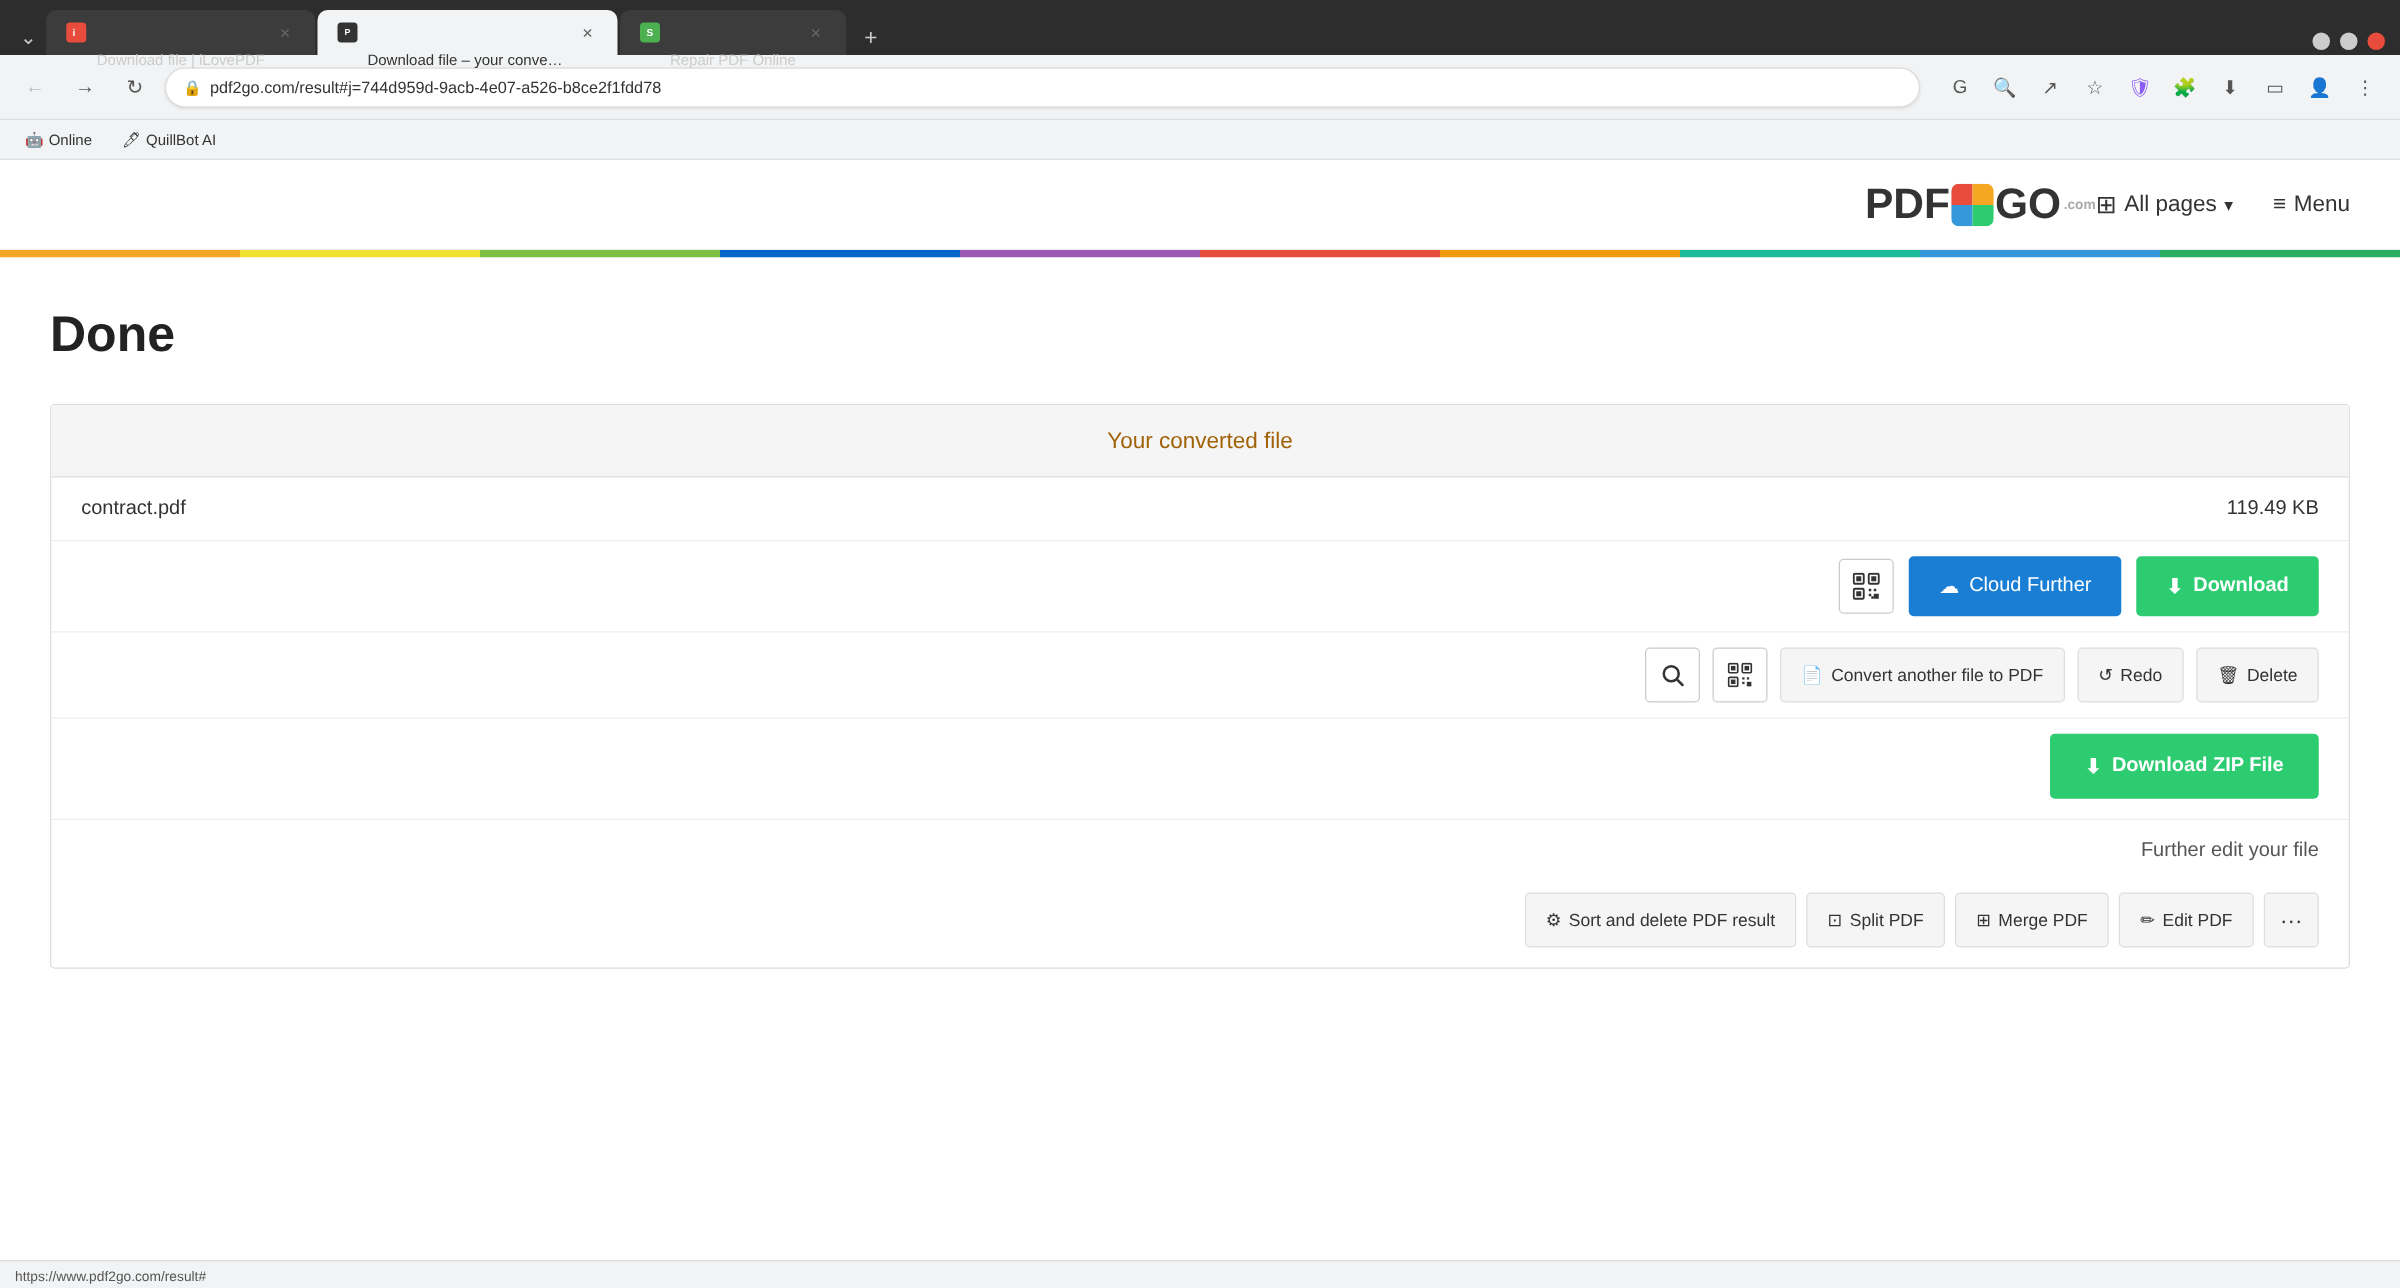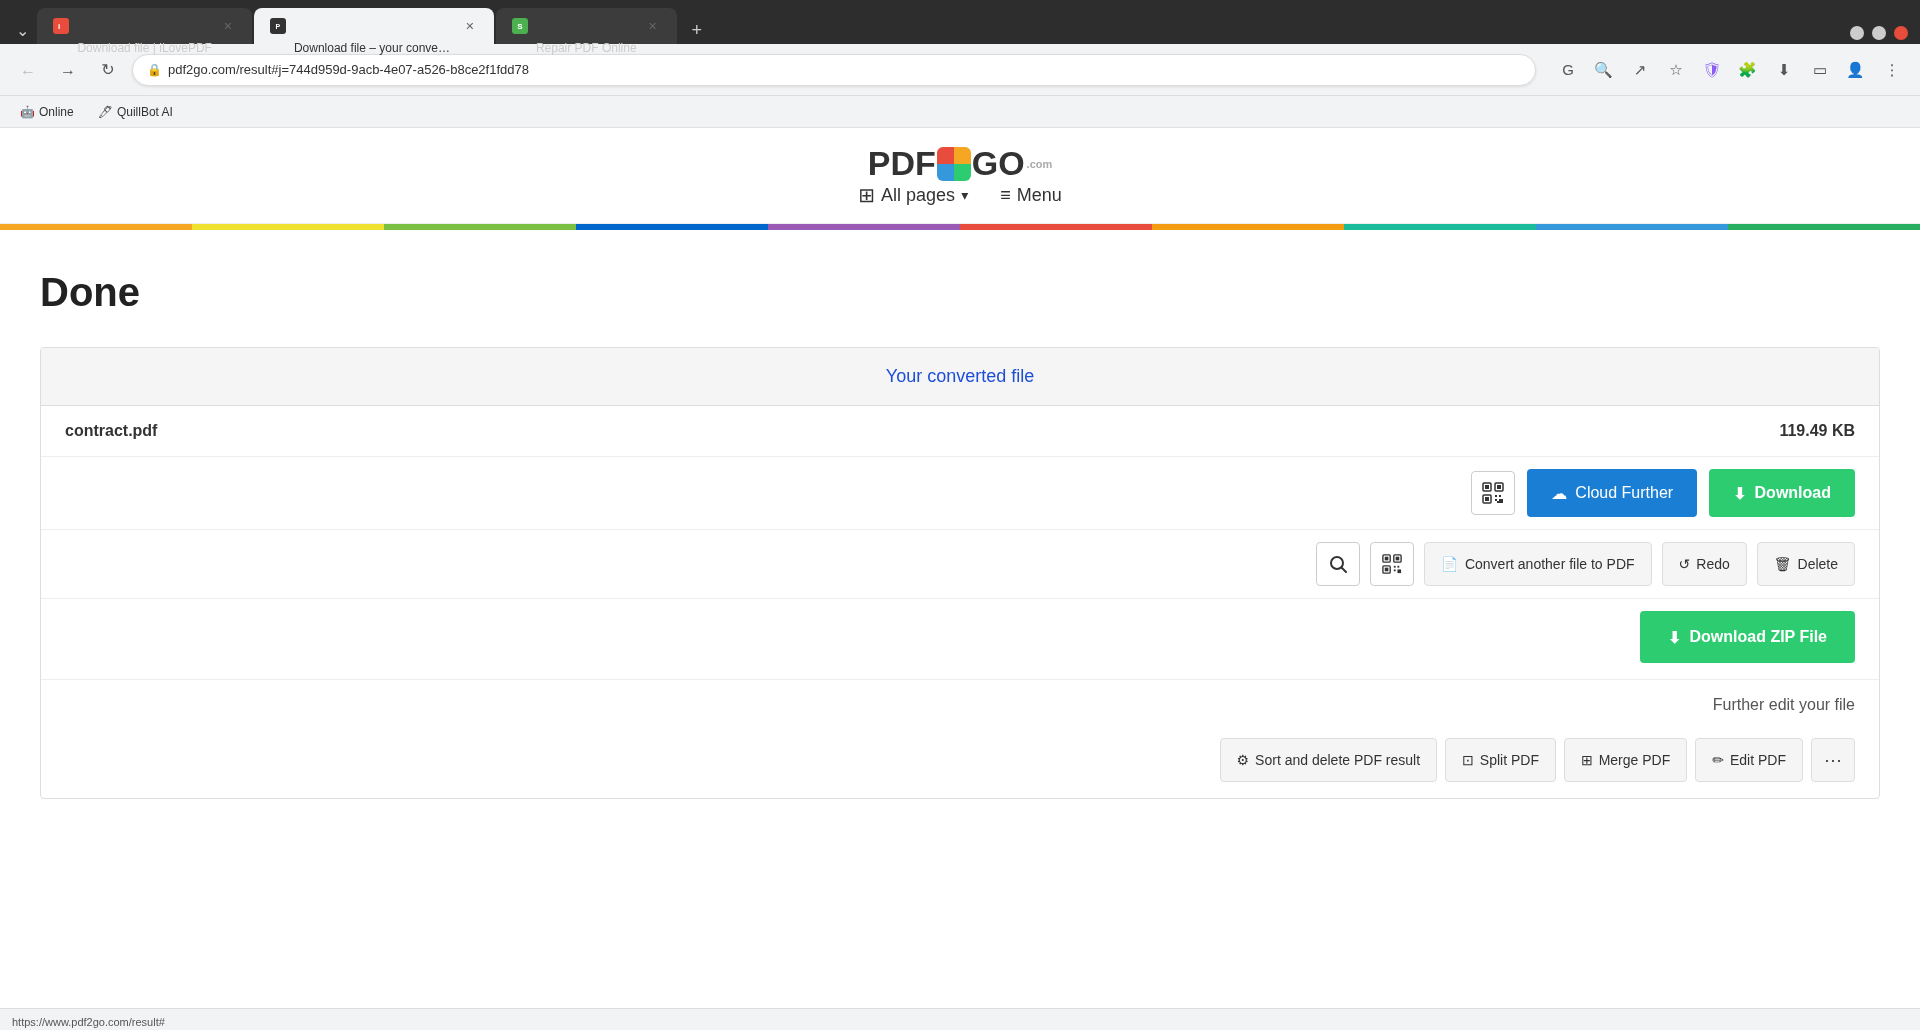--- a/index.html
+++ b/index.html
@@ -21,37 +21,37 @@
     .toolbar-icons { display: flex; align-items: center; gap: 4px; margin-left: 8px; }
     .toolbar-icon { width: 32px; height: 32px; display: flex; align-items: center; justify-content: center; border-radius: 50%; cursor: pointer; color: #555; font-size: 15px; }
 
     .bookmarks-bar { background: #f1f3f4; padding: 4px 12px; border-bottom: 1px solid #e0e0e0; display: flex; align-items: center; gap: 8px; height: 32px; }
     .bookmark-item { display: flex; align-items: center; gap: 4px; padding: 2px 8px; border-radius: 4px; cursor: pointer; font-size: 12px; color: #333; }
 
     
     .rainbow-bar { height: 6px; background: linear-gradient(to right, #f5a623, #f5a623 10%, #f0e030 10%, #f0e030 20%, #7bc043 20%, #7bc043 30%, #0066cc 30%, #0066cc 40%, #9b59b6 40%, #9b59b6 50%, #e74c3c 50%, #e74c3c 60%, #f39c12 60%, #f39c12 70%, #1abc9c 70%, #1abc9c 80%, #3498db 80%, #3498db 90%, #27ae60 90%, #27ae60 100%); }
 
     
-    .site-header { display: flex; align-items: center; justify-content: flex-end; padding: 16px 40px; border-bottom: 1px solid #eee; background: #fff; flex-direction: column; }
+    .site-header { display: flex; align-items: center; justify-content: flex-end; padding: 16px 40px; border-bottom: 1px solid #eee; background: #fff; }
 
     .header-nav { display: flex; align-items: center; gap: 16px; }
     .all-tools-btn { display: flex; align-items: center; gap: 6px; font-size: 18px; color: #333; cursor: pointer; font-weight: 500; }
     .grid-icon { font-size: 20px; }
     .chevron-icon { font-size: 14px; }
     .menu-btn { display: flex; align-items: center; gap: 6px; font-size: 18px; color: #333; cursor: pointer; font-weight: 500; margin-left: 16px; }
     .hamburger-icon { font-size: 18px; }
 
     
     .main-content { padding: 40px 40px 20px 40px; background: #fff; }
     .page-title { font-size: 40px; font-weight: 700; color: #222; margin-bottom: 32px; }
 
     
     .result-card { border: 1px solid #ddd; border-radius: 4px; overflow: hidden; margin-bottom: 20px; }
-    .result-header { background: #f5f5f5; padding: 18px 24px; text-align: center; font-size: 18px; font-weight: 500; color: #1d4ed8; border-bottom: 1px solid #ddd; }
-    .file-row { display: flex; align-items: center; justify-content: space-between; padding: 16px 24px; border-bottom: 1px solid #eee; font-weight: bold; }
+    .result-header { background: #f5f5f5; padding: 18px 24px; text-align: center; font-size: 18px; font-weight: 500; color: #a16207; border-bottom: 1px solid #ddd; }
+    .file-row { display: flex; align-items: center; justify-content: space-between; padding: 16px 24px; border-bottom: 1px solid #eee; }
     .file-name { font-size: 16px; color: #333; }
     .file-size { font-size: 16px; color: #333; }
 
     
     .action-row { display: flex; align-items: center; justify-content: flex-end; padding: 12px 24px; gap: 12px; border-bottom: 1px solid #eee; }
     .qr-btn { width: 44px; height: 44px; border: 1px solid #ccc; background: #fff; display: flex; align-items: center; justify-content: center; cursor: pointer; border-radius: 4px; font-size: 22px; color: #333; }
     .cloud-upload-btn { background: #1a7fd4; color: #fff; border: none; padding: 0 24px; height: 48px; border-radius: 4px; font-size: 16px; font-weight: 500; cursor: pointer; display: flex; align-items: center; gap: 8px; }
     .download-btn { background: #2ecc71; color: #fff; border: none; padding: 0 24px; height: 48px; border-radius: 4px; font-size: 16px; font-weight: 600; cursor: pointer; display: flex; align-items: center; gap: 8px; }
 
     

